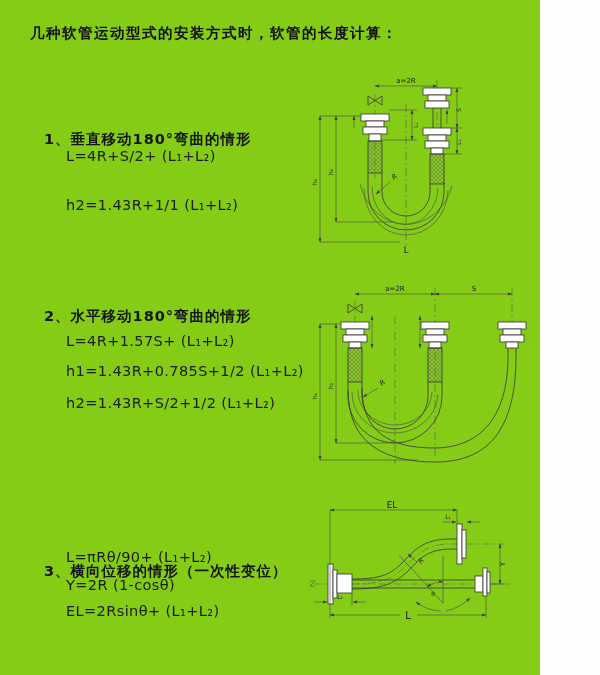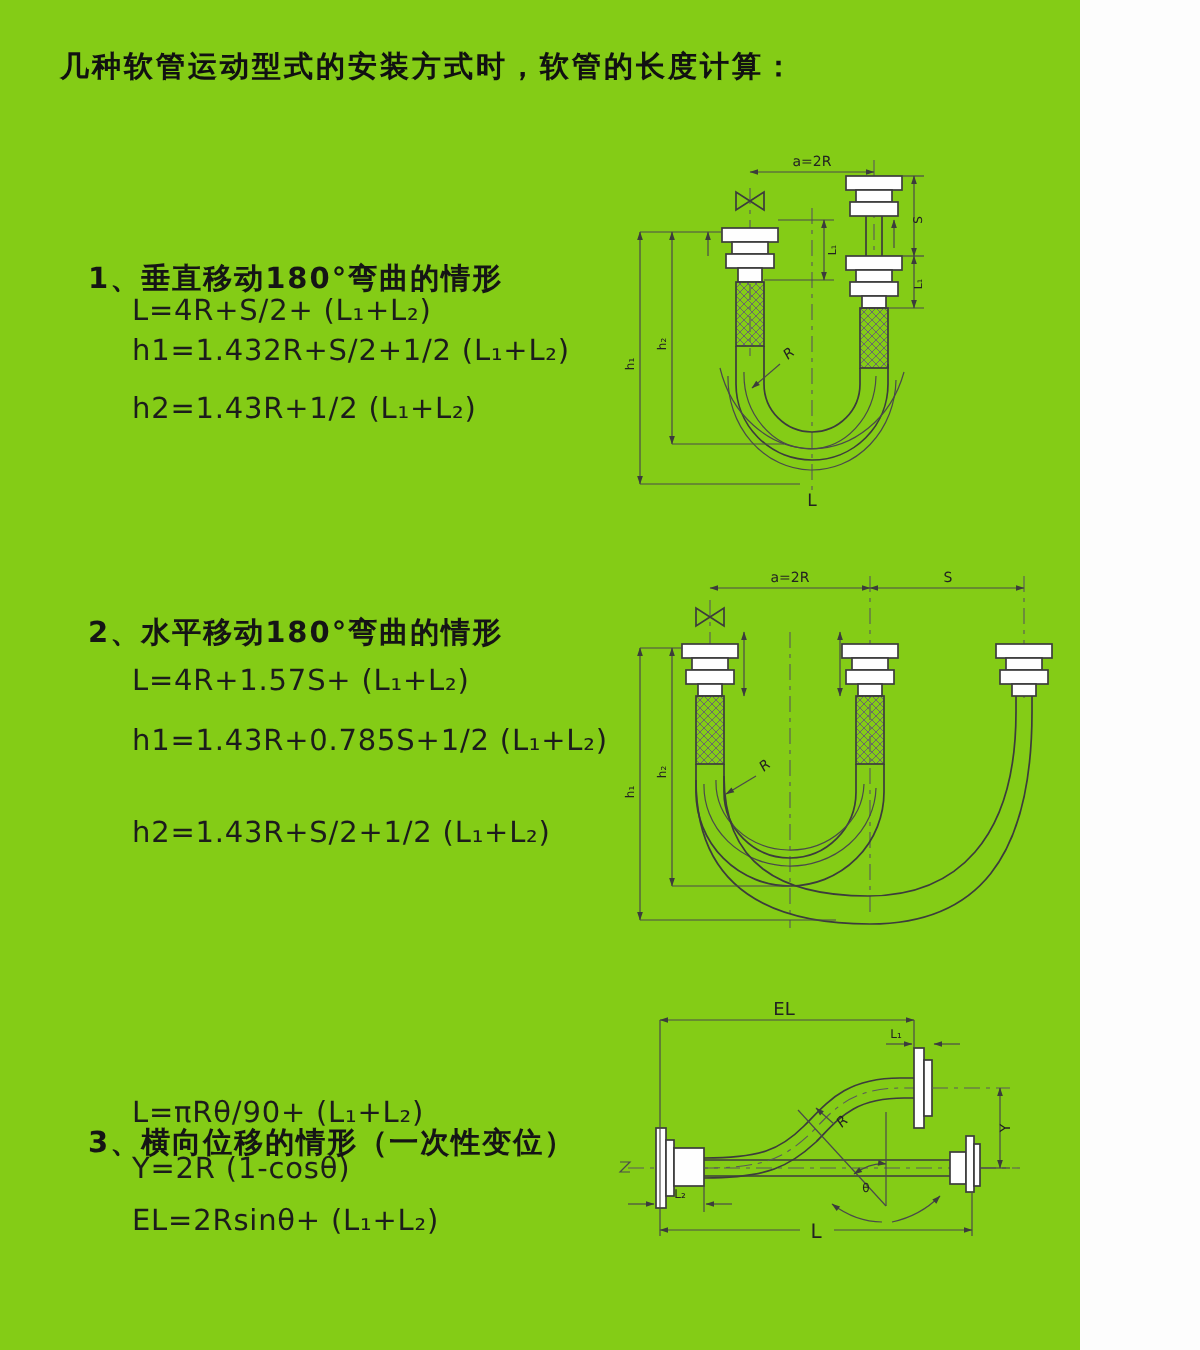--- a/index.html
+++ b/index.html
@@ -34,27 +34,26 @@
 </style>
 </head>
 <body>
 
 <div class="page">
 
   <div class="title">几种软管运动型式的安装方式时，软管的长度计算：</div>
 
   <div class="sec-heading" style="top:106px;margin-top:24px;">1、垂直移动180°弯曲的情形</div>
   <div class="formula" style="top:148px;">L=4R+S/2+ (L₁+L₂)</div>
-  <div class="formula" style="top:168px;">h1=1.432R+S/2+1/2 (L₁+L₂)</div>
-  <div class="formula" style="top:197px;">h2=1.43R+1/2 (L₁+L₂)</div>
+  <div class="formula" style="top:197px;">h2=1.43R+1/1 (L₁+L₂)</div>
 
   <div class="sec-heading" style="top:307px;">2、水平移动180°弯曲的情形</div>
   <div class="formula" style="top:333px;text-align:right;">L=4R+1.57S+ (L₁+L₂)</div>
   <div class="formula" style="top:363px;">h1=1.43R+0.785S+1/2 (L₁+L₂)</div>
-  <div class="formula" style="top:409px;">h2=1.43R+S/2+1/2 (L₁+L₂)</div>
+  <div class="formula" style="top:395px;">h2=1.43R+S/2+1/2 (L₁+L₂)</div>
 
   <div class="sec-heading" style="top:518px;margin-top:44px;">3、横向位移的情形（一次性变位）</div>
   <div class="formula" style="top:549px;text-align:right;">L=πRθ/90+ (L₁+L₂)</div>
   <div class="formula" style="top:577px;">Y=2R (1-cosθ)</div>
   <div class="formula" style="top:603px;">EL=2Rsinθ+ (L₁+L₂)</div>
 
   <svg class="diag" style="left:310px;top:70px;" width="290" height="192" viewBox="0 0 290 192">
     <defs>
       <marker id="d1ar" viewBox="0 0 10 10" refX="9.5" refY="5" markerWidth="11" markerHeight="7" orient="auto-start-reverse">
         <path d="M0,1.6 L10,5 L0,8.4 z" fill="#3c3c3c"></path>

